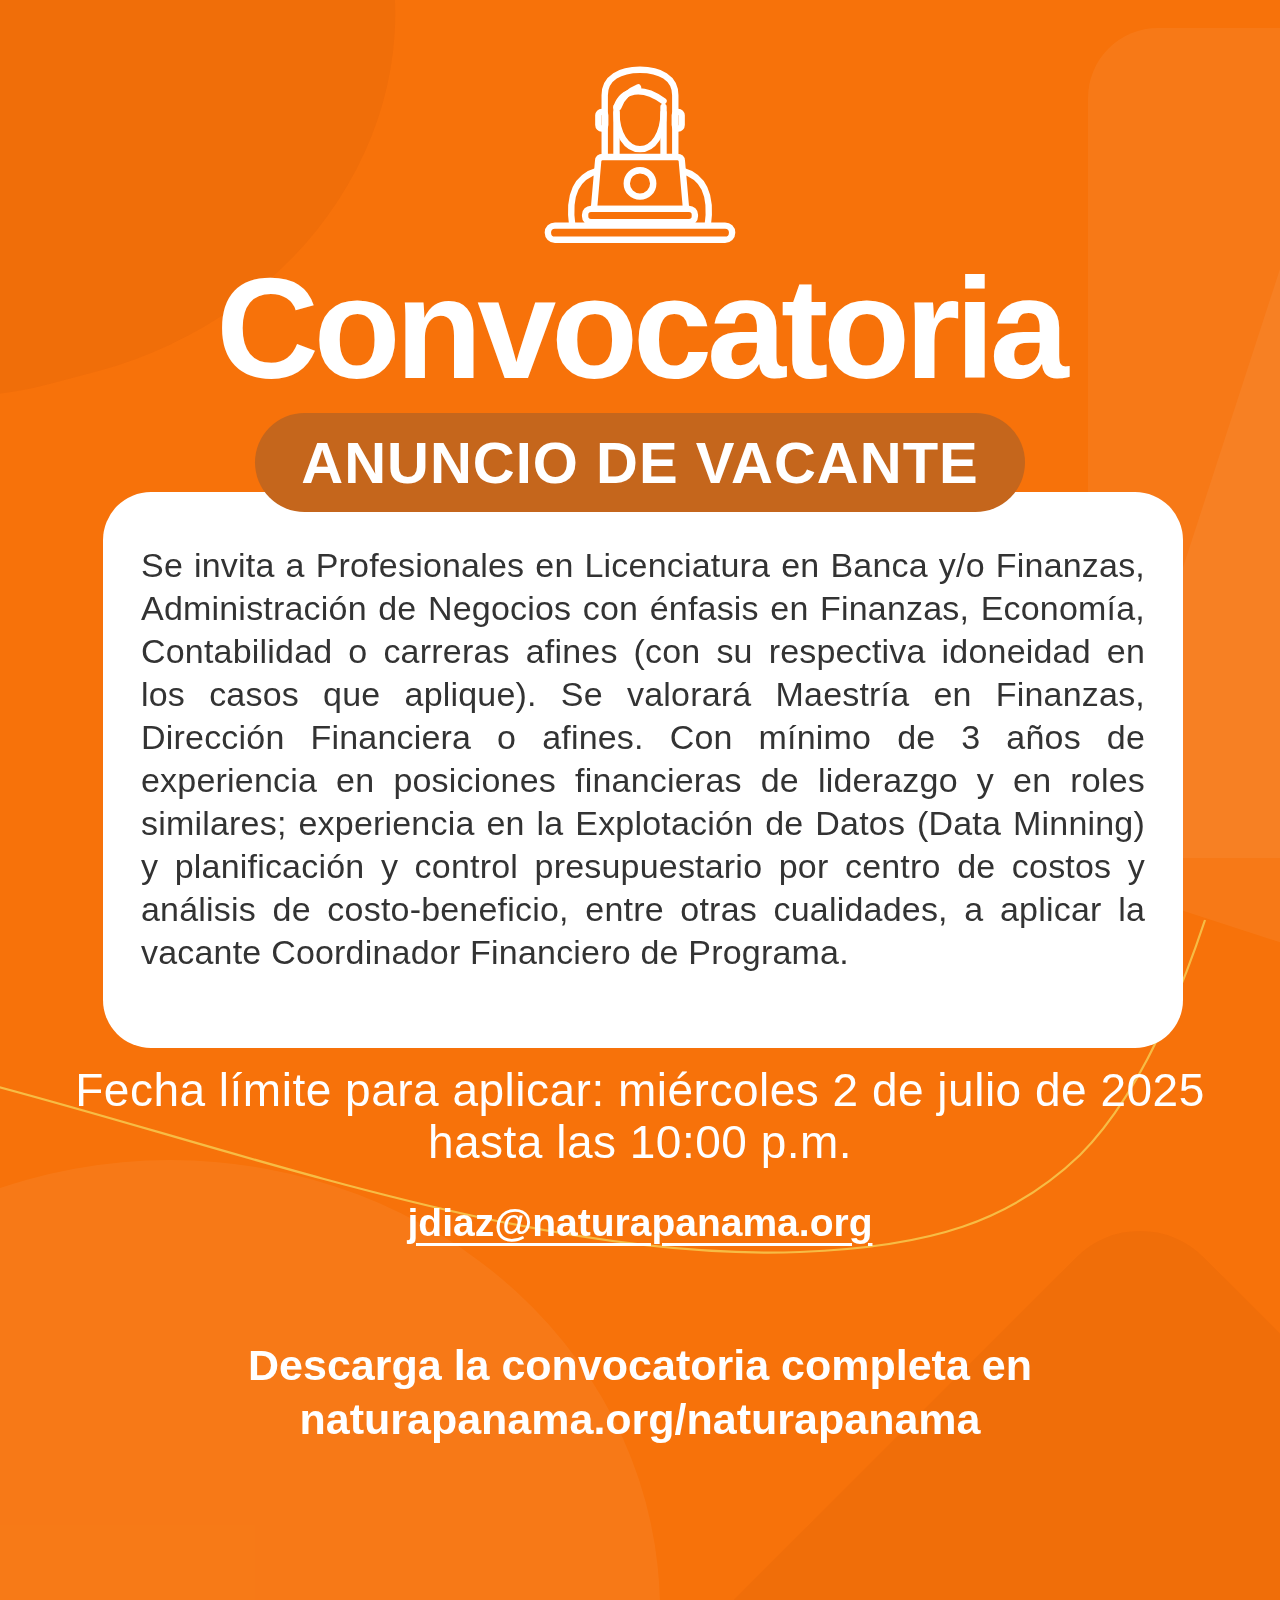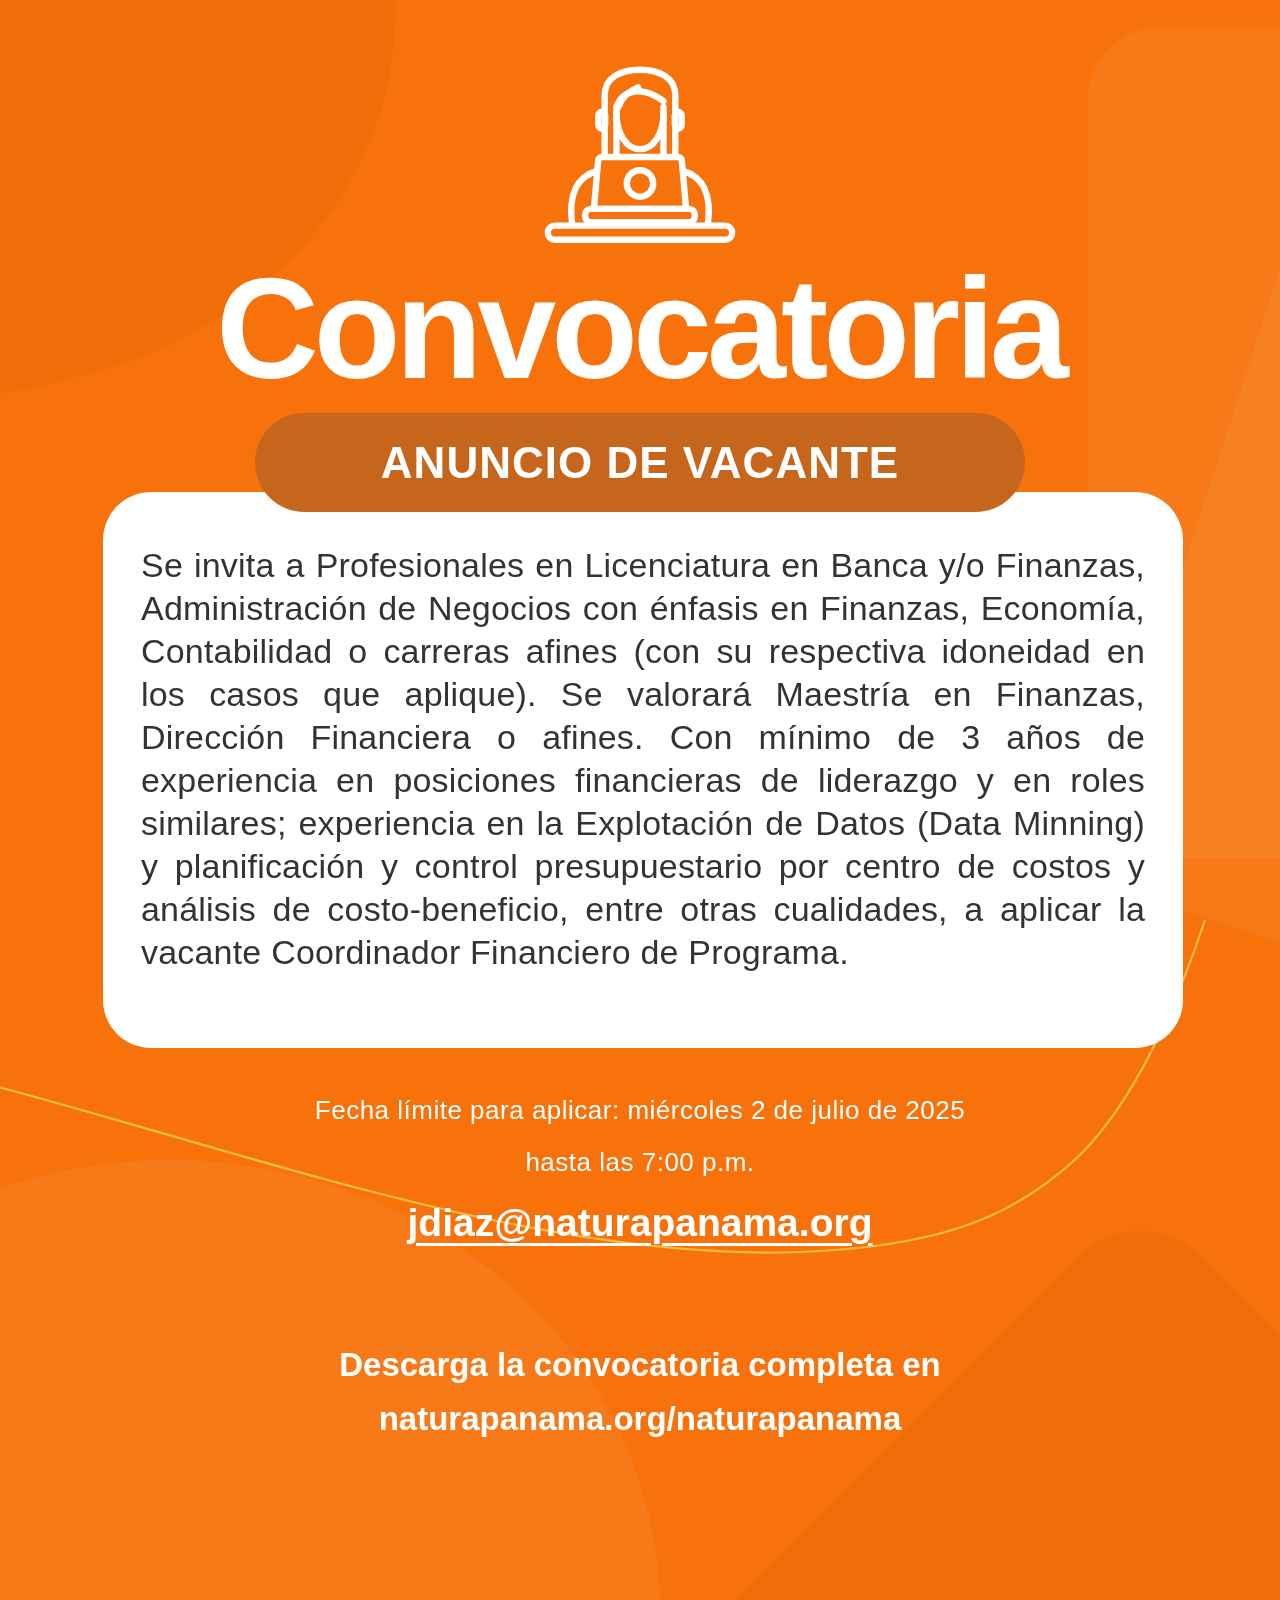--- a/index.html
+++ b/index.html
@@ -57,21 +57,21 @@
     position:absolute; left:0; top:258px; width:100%;
     text-align:center;
     font-size:142px; font-weight:700; letter-spacing:-5px;
     color:var(--white); line-height:1;
   }
   .badge {
     position:absolute; left:50%; top:413px; transform:translateX(-50%);
     width:770px; height:99px; border-radius:50px;
     background:var(--accent_dark);
     display:flex; align-items:center; justify-content:center;
-    color:var(--white); font-size:44px; font-weight:600; letter-spacing:1px;
+    color:var(--white); font-size:58px; font-weight:600; letter-spacing:1px;
     z-index:3;
   }
 
   
   .card {
     position:absolute; left:80px; top:492px;
     width:1080px; height:556px;
     background:var(--card); border-radius:48px;
     z-index:2;
     padding:52px 38px 0 38px;
@@ -79,24 +79,24 @@
   }
   .card p {
     color:var(--text_dark);
     font-size:34px; line-height:43px;
     text-align:justify;
     letter-spacing:0.2px;
   }
 
   
   .block { position:absolute; left:0; width:100%; text-align:center; color:var(--white); z-index:2; }
-  .deadline { top:1064px; font-size:26px; font-weight:400; line-height:52px; letter-spacing:0.5px;margin-top:20px; }
+  .deadline { top:1064px; font-size:46px; font-weight:400; line-height:52px; letter-spacing:0.5px; }
   .apply    { top:1196px; font-size:39px; font-weight:700; line-height:54px; }
   .apply a  { color:var(--white); text-decoration:underline; text-underline-offset:7px; text-decoration-thickness:3px;margin-top:43px; }
-  .download { top:1338px; font-size:33px; font-weight:700; line-height:54px; }
+  .download { top:1338px; font-size:43px; font-weight:700; line-height:54px; }
 </style>
 </head>
 <body>
 
 <div class="poster">
 
   <div class="deco deco-topleft"></div>
   <div class="deco deco-topright"></div>
   <div class="deco deco-topright2"></div>
   <div class="deco deco-bottomleft"></div>
@@ -138,21 +138,21 @@
 
   <h1 class="title">Convocatoria</h1>
   <div class="badge">ANUNCIO DE VACANTE</div>
 
   <div class="card">
     <p>Se invita a Profesionales en Licenciatura en Banca y/o Finanzas, Administración de Negocios con énfasis en Finanzas, Economía, Contabilidad o carreras afines (con su respectiva idoneidad en los casos que aplique).  Se valorará Maestría en Finanzas, Dirección Financiera o afines. Con mínimo de 3 años de experiencia en posiciones financieras de liderazgo y en roles similares; experiencia en la Explotación de Datos (Data Minning) y planificación y control presupuestario por centro de costos y análisis de costo-beneficio, entre otras cualidades, a aplicar la vacante Coordinador Financiero de Programa.</p>
   </div>
 
   <div class="block deadline">
     <div>Fecha límite para aplicar: miércoles 2 de julio de 2025</div>
-    <div>hasta las 7:00 p.m.</div>
+    <div>hasta las 10:00 p.m.</div>
   </div>
 
   <div class="block apply">
     <div><a href="#">jdiaz@naturapanama.org</a></div>
   </div>
 
   <div class="block download">
     <div>Descarga la convocatoria completa en</div>
     <div>naturapanama.org/naturapanama</div>
   </div>

